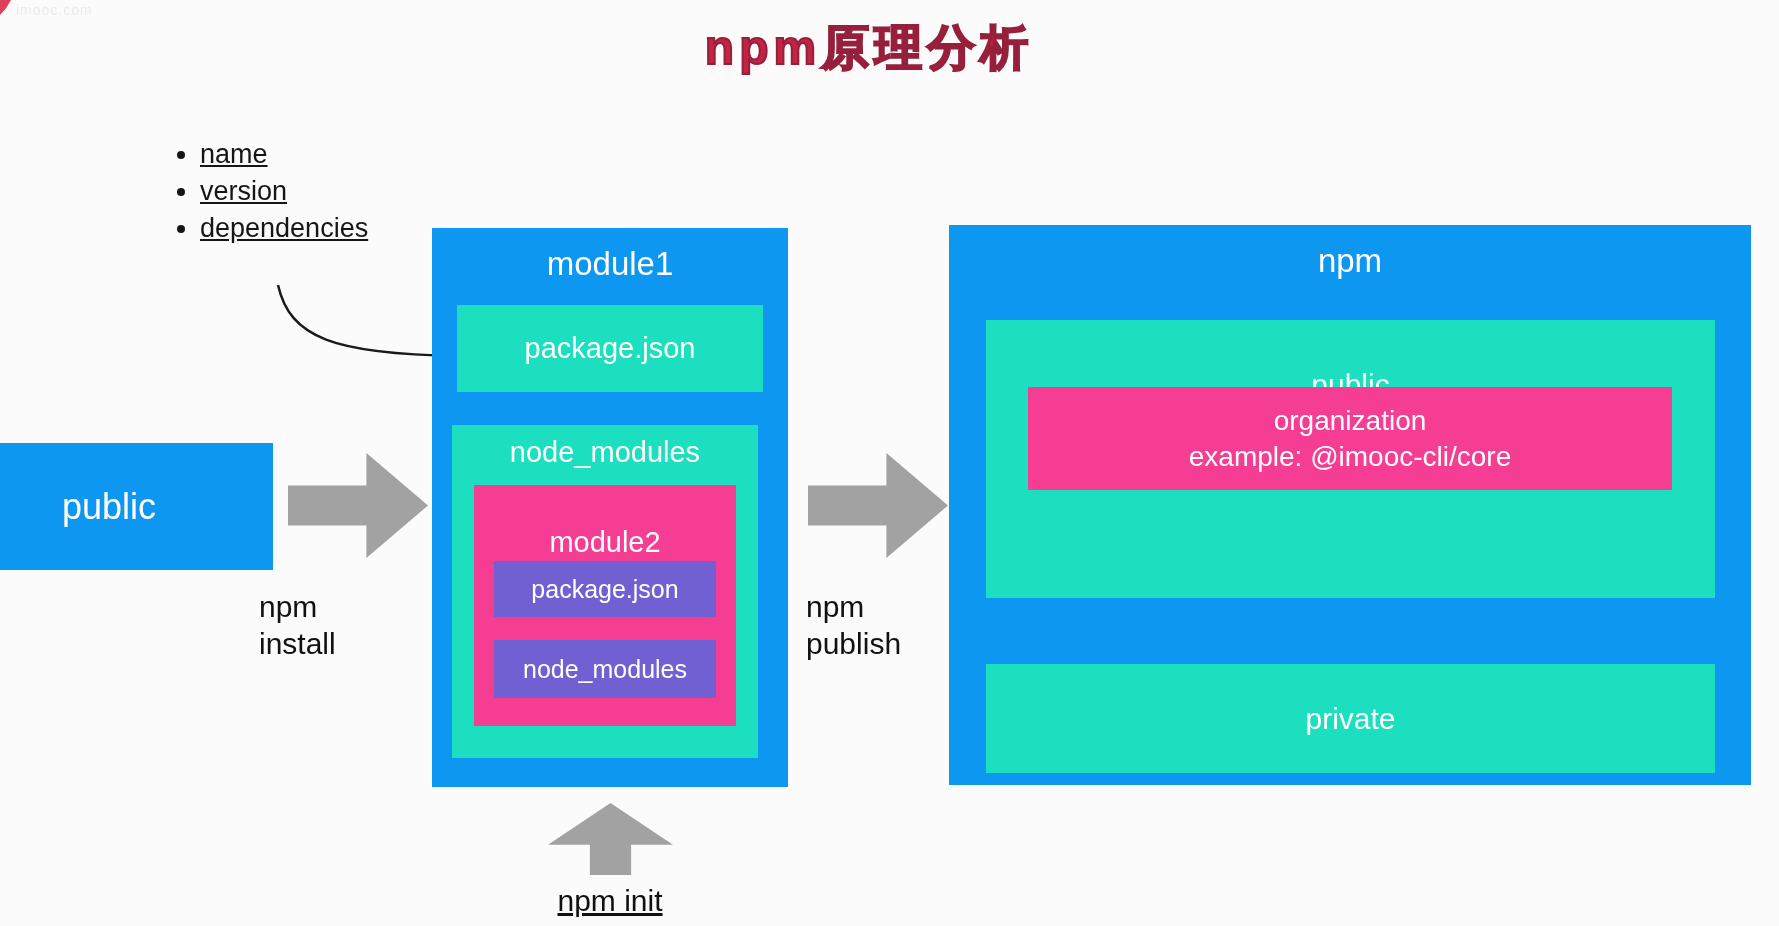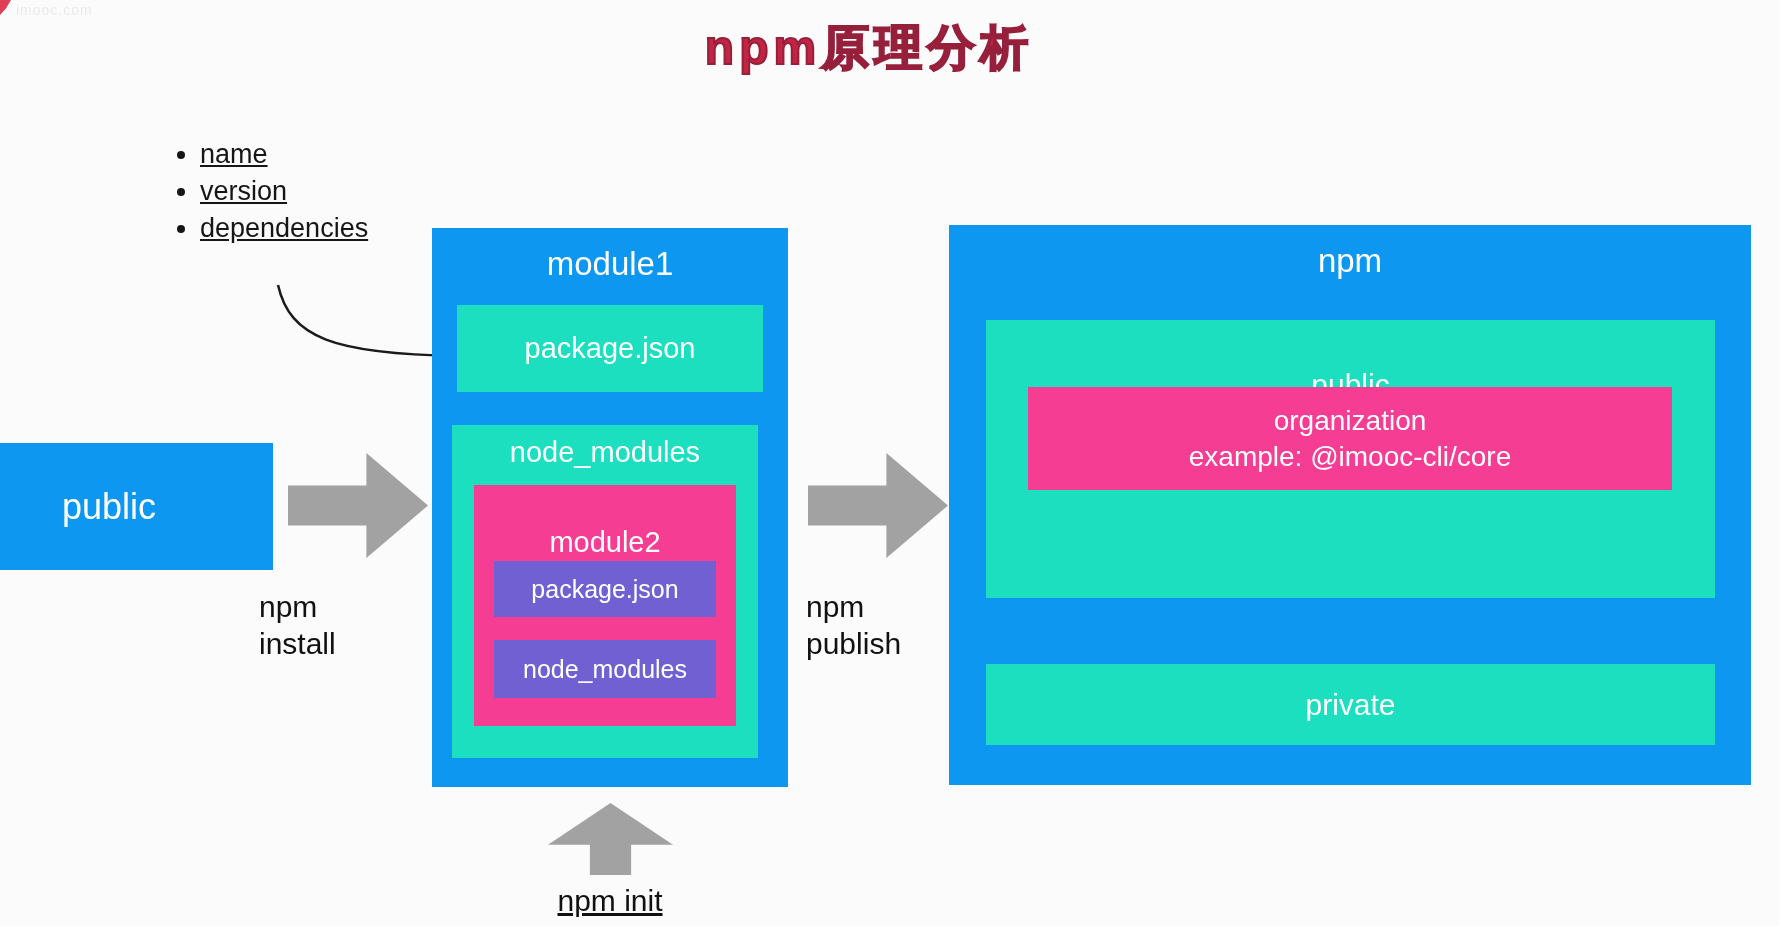--- a/index.html
+++ b/index.html
@@ -108,18 +108,18 @@
     <div class="box teal" style="left:37px;top:95px;width:729px;height:278px;">
       <div class="box-label fs30" style="top:10px;">public</div>
 
       <div class="box pink fill-center" style="left:42px;top:67px;width:644px;height:103px;flex-direction:column;">
         <div class="fs28" style="line-height:36px;">organization</div>
         <div class="fs28" style="line-height:36px;">example: @imooc-cli/core</div>
       </div>
 
     </div>
 
-    <div class="box teal fill-center fs30" style="left:37px;top:401px;width:729px;height:81px;">
+    <div class="box teal fill-center fs30" style="left:37px;top:401px;width:729px;height:109px;">
       <span>private</span>
     </div>
   </div>
 
 </div>
 
 </body></html>

